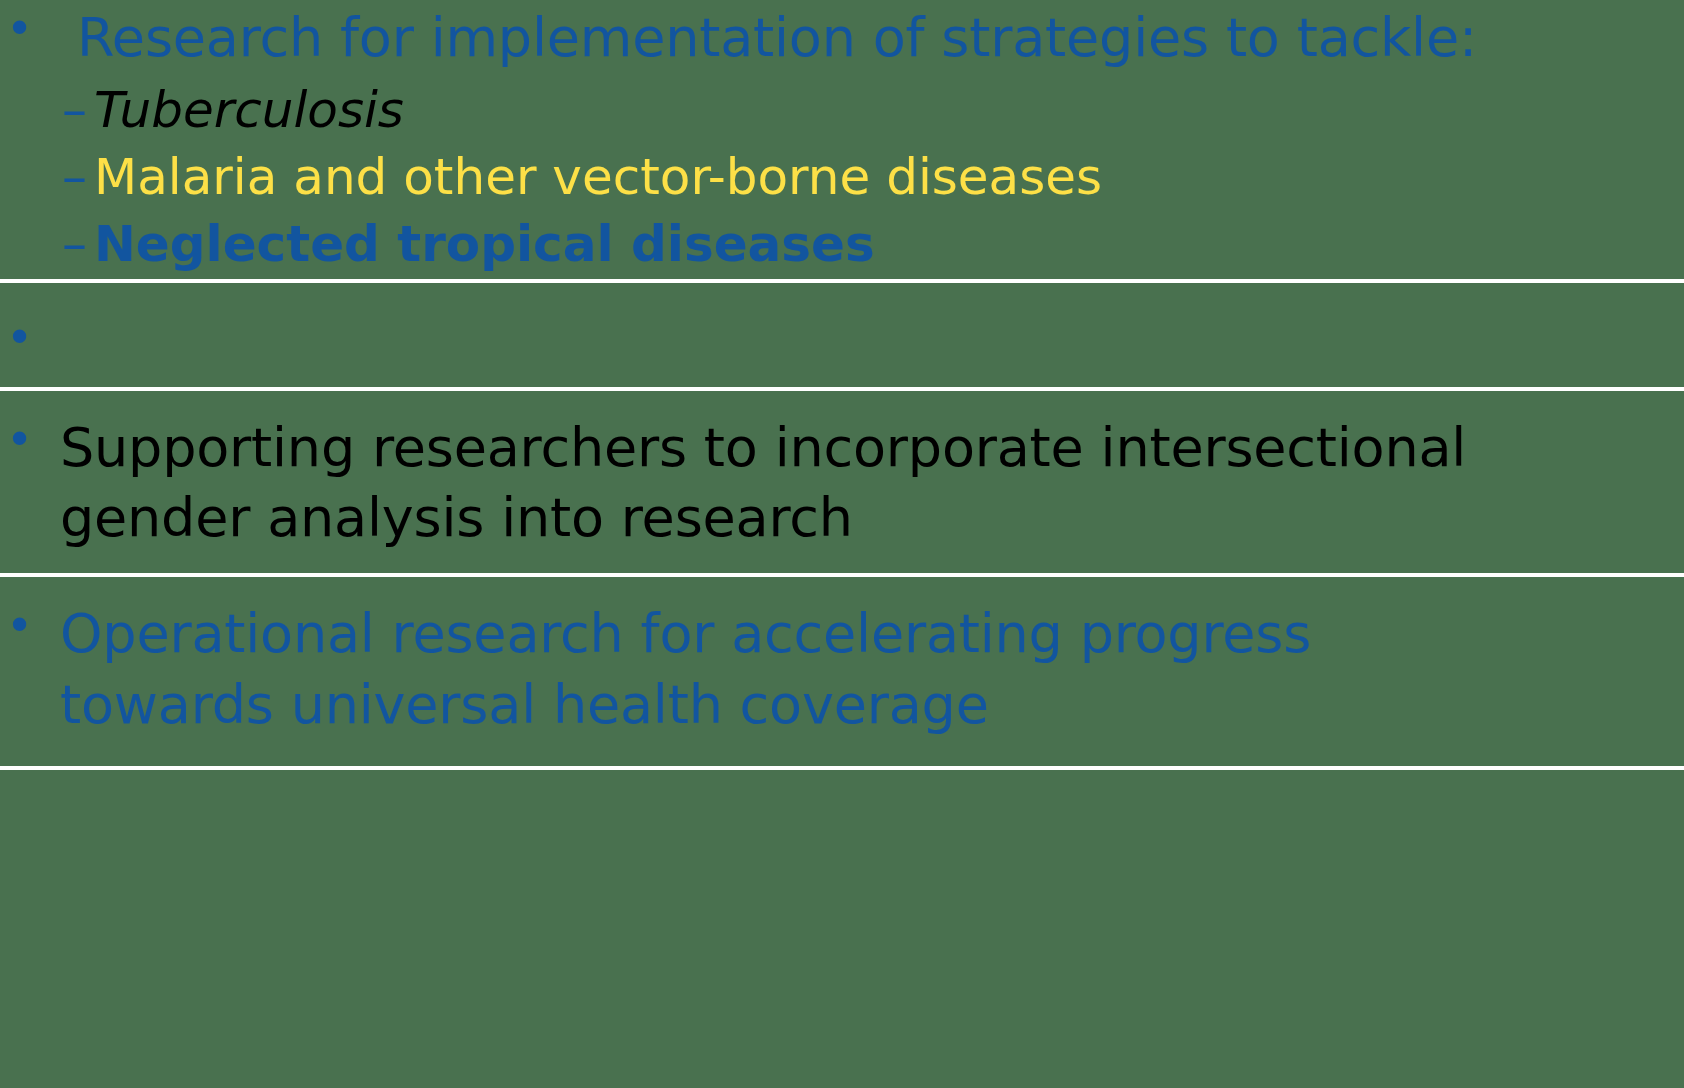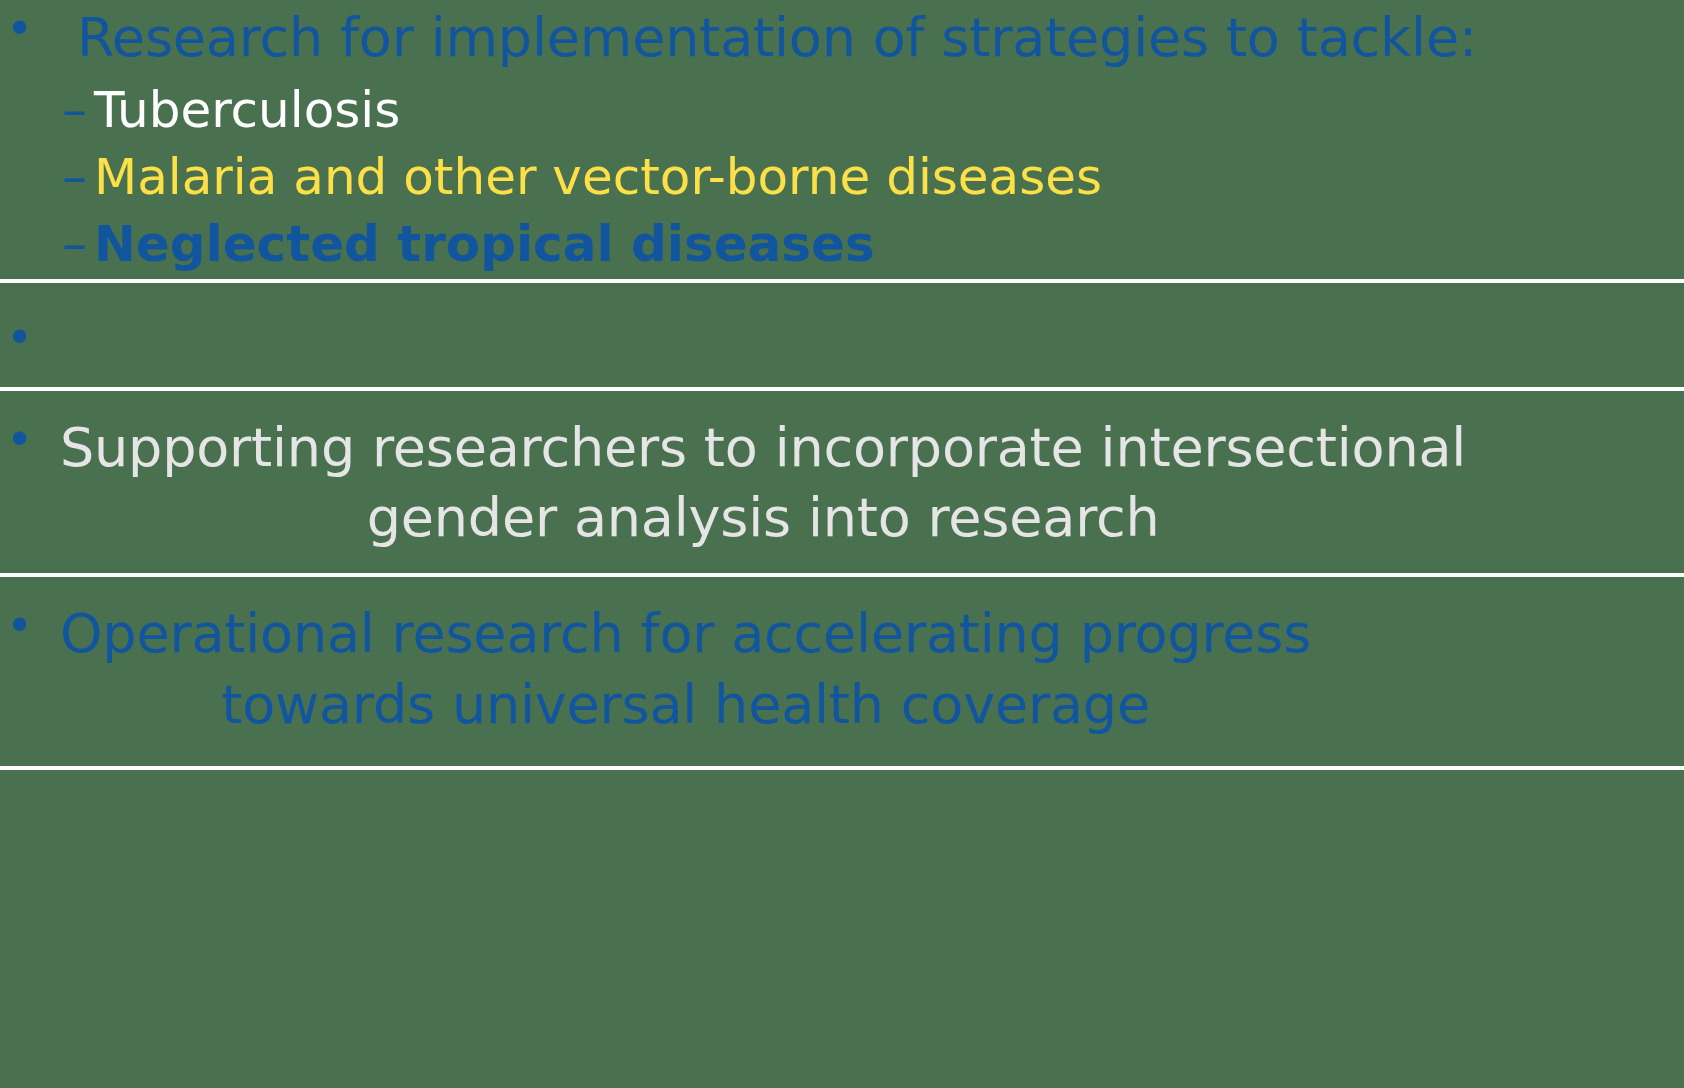--- a/index.html
+++ b/index.html
@@ -109,21 +109,21 @@
 
 <div class="slide" style="background: rgb(73, 113, 79);">
 
   <div class="block" id="block-0">
     <div class="bullet-row lvl1">
       <span class="bullet-marker" style="color: rgb(18, 85, 159);">•</span>
       <span class="bullet-text" style="color: rgb(18, 85, 159);"> Research for implementation of strategies to tackle:</span>
     </div>
     <div class="bullet-row lvl2">
       <span class="bullet-marker" style="color: rgb(18, 85, 159);">–</span>
-      <span class="bullet-text" style="color: #ffffff;">Tuberculosis</span>
+      <span class="bullet-text" style="color: #000000; font-style: italic;">Tuberculosis</span>
     </div>
     <div class="bullet-row lvl2">
       <span class="bullet-marker" style="color: rgb(18, 85, 159);">–</span>
       <span class="bullet-text" style="color: #fde047;">Malaria and other vector-borne diseases</span>
     </div>
     <div class="bullet-row lvl2">
       <span class="bullet-marker" style="color: rgb(18, 85, 159);">–</span>
       <span class="bullet-text" style="color: rgb(18, 85, 159); font-weight: bold;">Neglected tropical diseases</span>
     </div>
   </div>
@@ -134,31 +134,31 @@
     <div class="bullet-row lvl1">
       <span class="bullet-marker" style="color: rgb(18, 85, 159);">•</span>
     </div>
   </div>
 
   <hr class="divider" style="background: rgb(255, 255, 255);">
 
   <div class="block" id="block-2">
     <div class="bullet-row lvl1">
       <span class="bullet-marker" style="color: rgb(18, 85, 159);">•</span>
-      <span class="bullet-text" style="color: #e5e5e5; text-align: center;">Supporting researchers to incorporate intersectional
+      <span class="bullet-text" style="color: #000000;">Supporting researchers to incorporate intersectional
 gender analysis into research</span>
     </div>
   </div>
 
   <hr class="divider" style="background: rgb(255, 255, 255);">
 
   <div class="block" id="block-3">
     <div class="bullet-row lvl1">
       <span class="bullet-marker" style="color: rgb(18, 85, 159);">•</span>
-      <span class="bullet-text" style="color: rgb(18, 85, 159); text-align: center;">Operational research for accelerating progress
+      <span class="bullet-text" style="color: rgb(18, 85, 159);">Operational research for accelerating progress
 towards universal health coverage</span>
     </div>
   </div>
 
   <hr class="divider" style="background: rgb(255, 255, 255);">
 
   <div class="tail-space"></div>
 
 </div>
 

